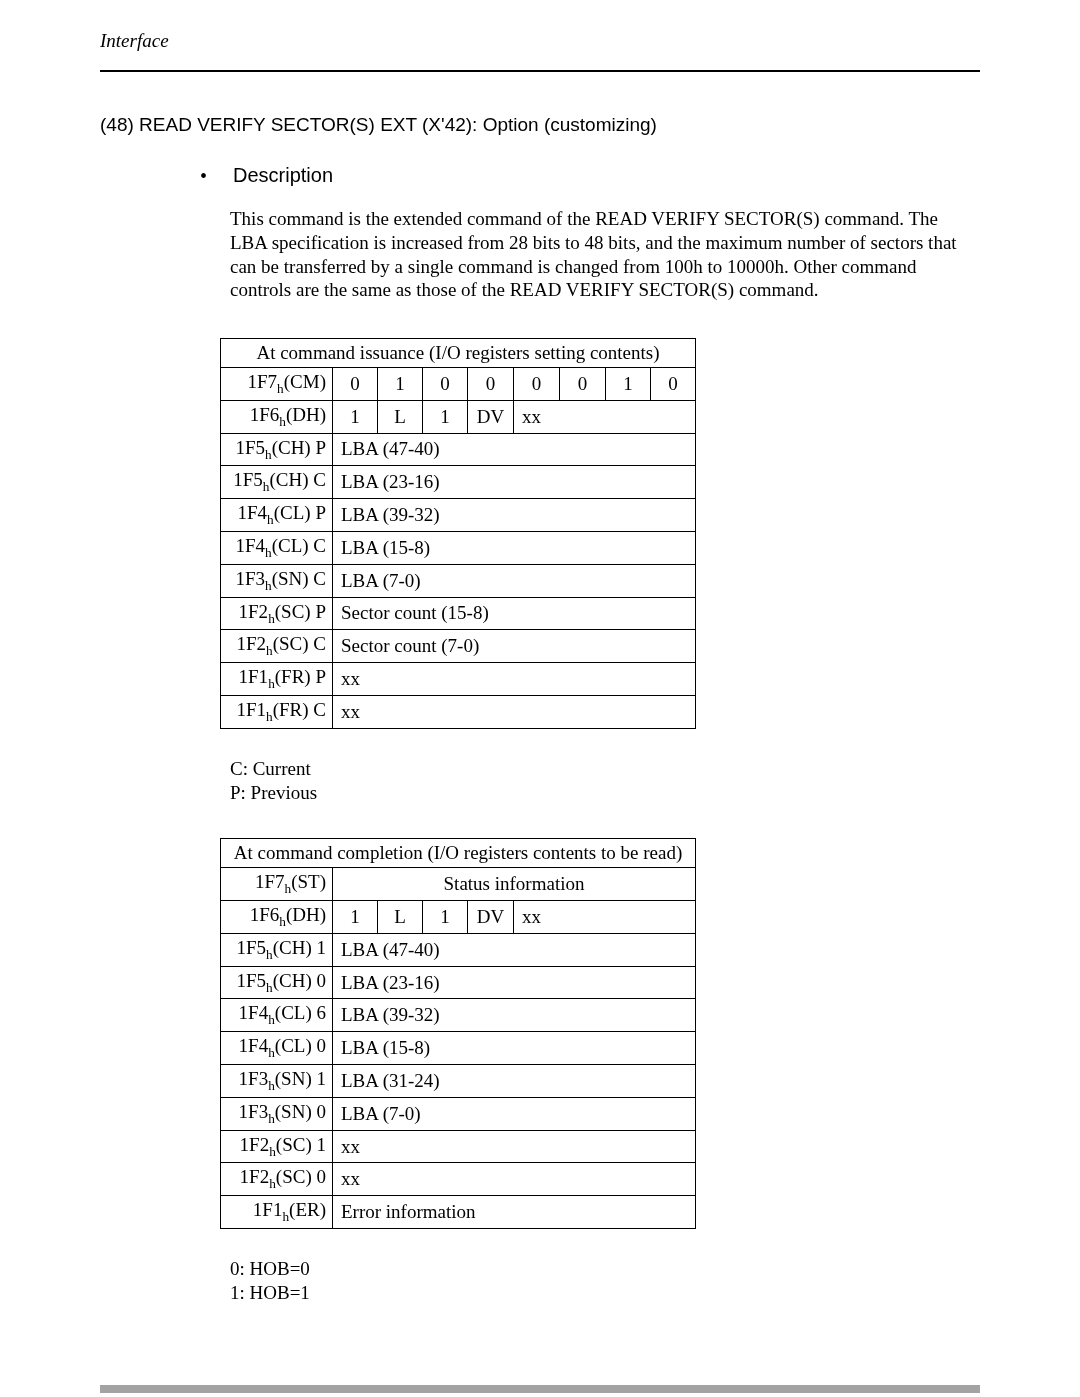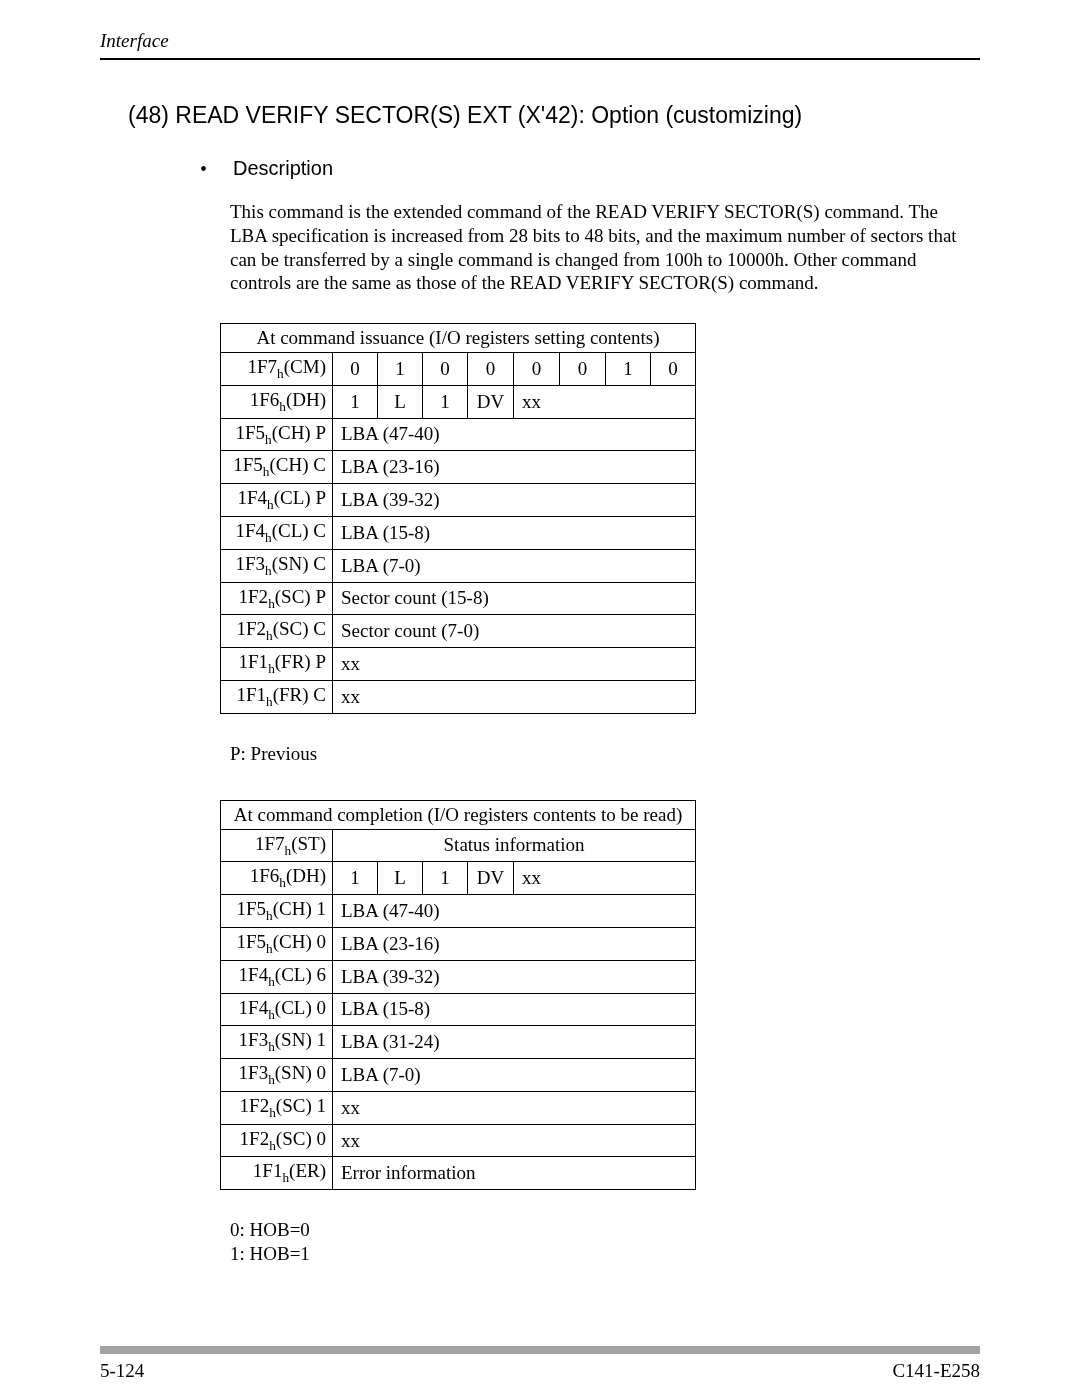--- a/index.html
+++ b/index.html
@@ -12,28 +12,27 @@
     width: 1080px;
   }
   .page {
     padding: 30px 100px 40px 100px;
     box-sizing: border-box;
   }
   .header {
     font-style: italic;
     font-size: 19px;
     border-bottom: 2px solid #000;
-    padding-bottom: 6px;
+    padding-bottom: 18px;
     margin-bottom: 42px;
   }
   .section-title {
     font-family: Arial, Helvetica, sans-serif;
-    font-size: 23px;
+    font-size: 19px;
     margin-bottom: 28px;
-    margin-left: 28px;
   }
   .bullet-row {
     display: flex;
     align-items: flex-start;
     margin-left: 100px;
     margin-bottom: 20px;
   }
   .bullet {
     font-size: 20px;
     line-height: 20px;
@@ -43,21 +42,21 @@
   }
   .bullet-label {
     font-family: Arial, Helvetica, sans-serif;
     font-size: 20px;
   }
   .desc-para {
     margin-left: 130px;
     margin-right: 20px;
     font-size: 19px;
     line-height: 1.25;
-    margin-bottom: 28px;
+    margin-bottom: 36px;
   }
   table.reg {
     border-collapse: collapse;
     margin-left: 120px;
     margin-bottom: 28px;
     table-layout: fixed;
   }
   table.reg th, table.reg td {
     border: 1px solid #000;
     font-size: 19px;
@@ -172,20 +171,21 @@
           <td class="l" colspan="8">xx</td>
         </tr>
     <tr>
           <td class="lbl"><span>1F1</span><span class="sub">h</span><span>(FR) C</span></td>
           <td class="l" colspan="8">xx</td>
         </tr>
   </tbody>
     </table>
 
   <div class="legend">
+    <div>C:  Current</div>
     <div>P:  Previous</div>
   </div>
 
   <table class="reg">
     <colgroup>
       <col class="label">
         <col class="bit">
         <col class="bit">
         <col class="bit">
         <col class="bitw">

